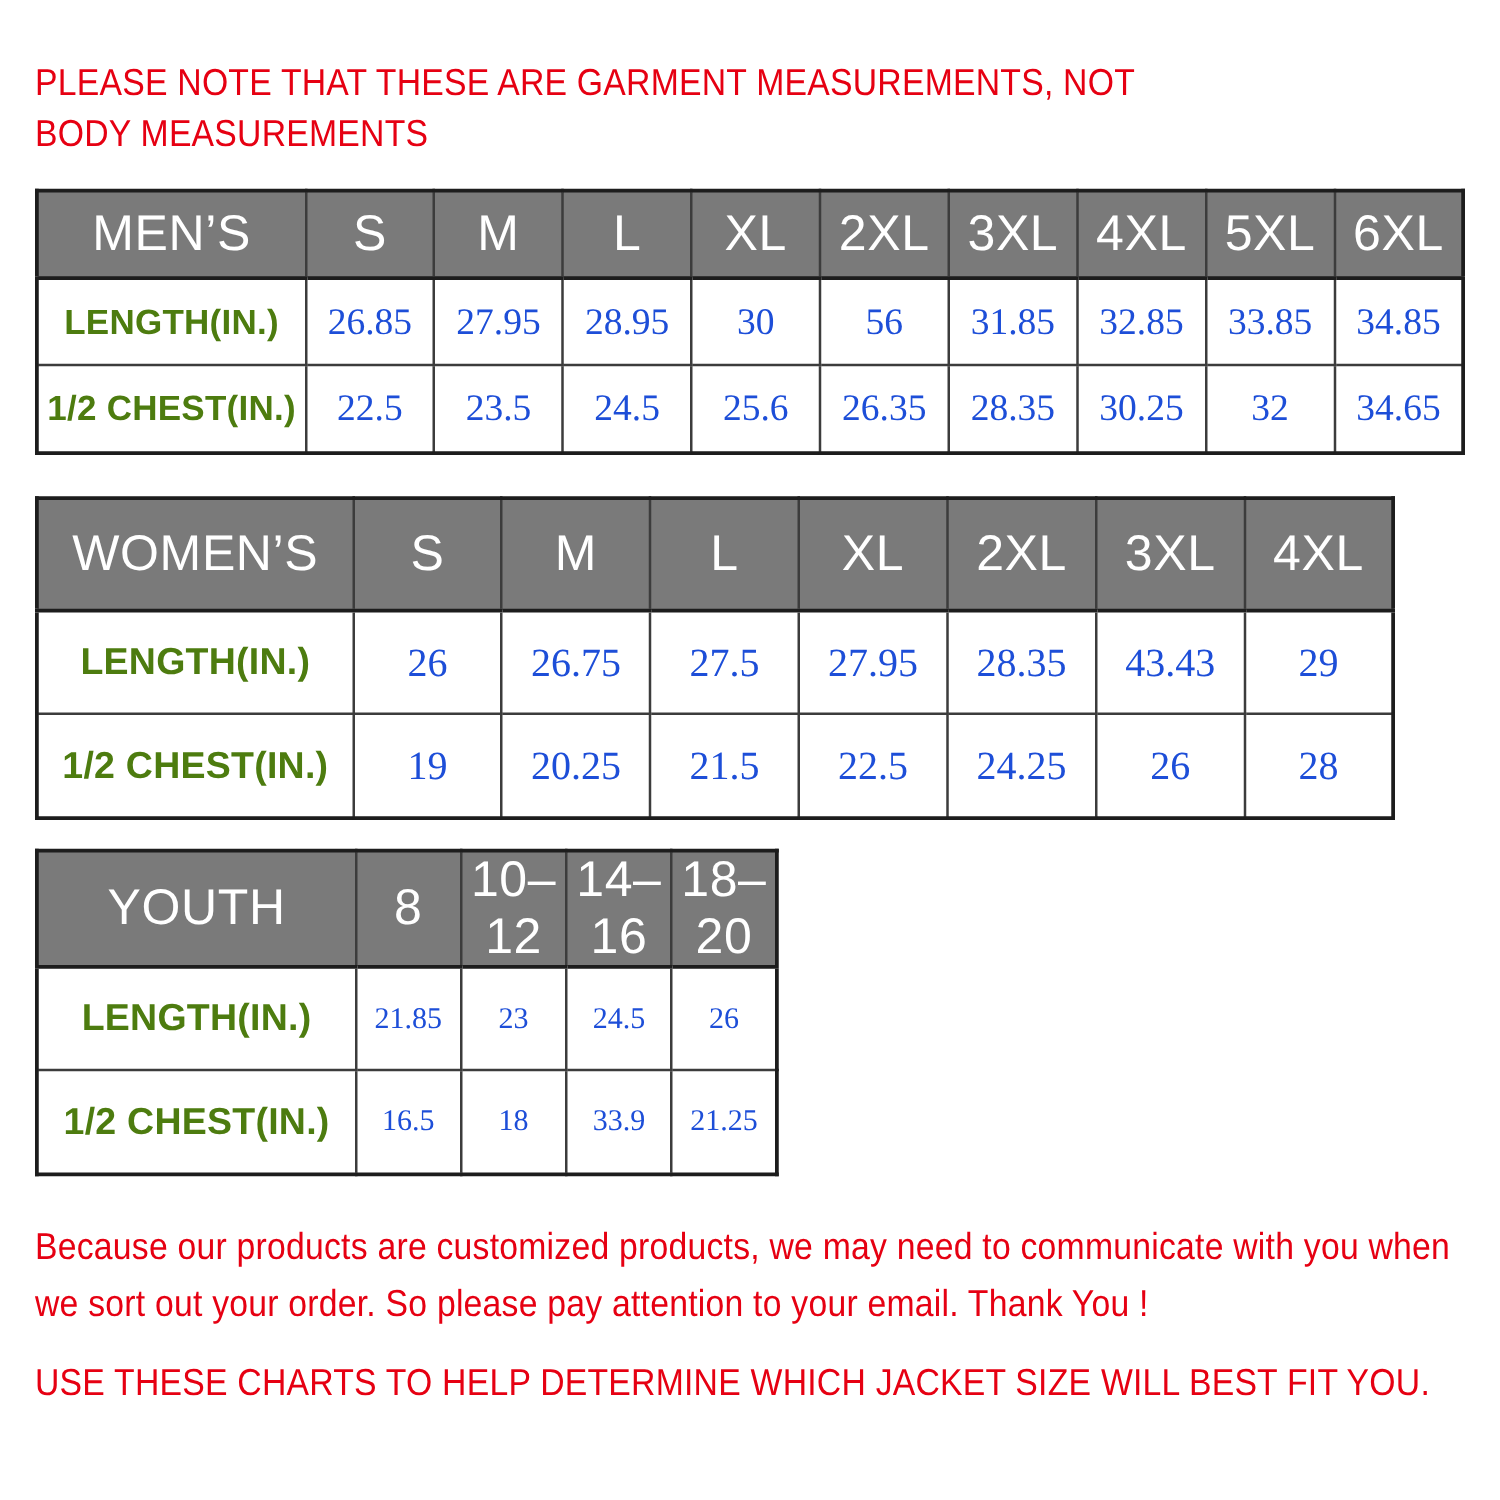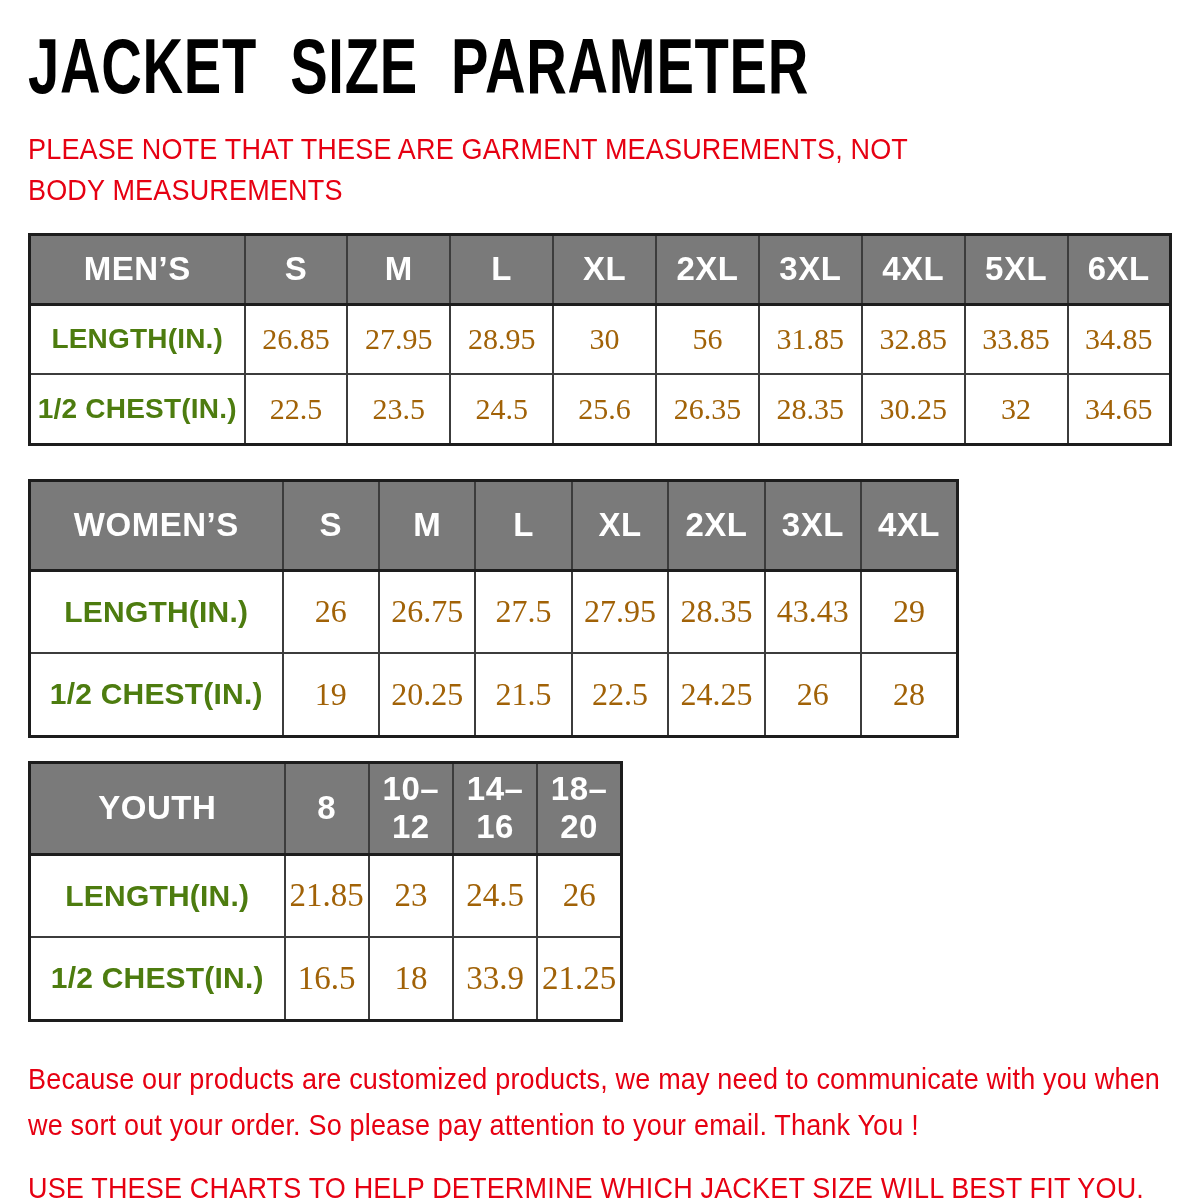--- a/index.html
+++ b/index.html
@@ -23,60 +23,59 @@
     letter-spacing:0.2px;
   }
 
   
   .tbl-wrap { }
   table.size-table { border-collapse:collapse; table-layout:fixed; border:3px solid #1d1d1d; }
   table.size-table th, table.size-table td {
     border:2px solid #3c3c3c; text-align:center; vertical-align:middle; padding:0;
   }
   table.size-table thead th {
-    background:#7a7a7a; color:#ffffff; font-weight:bold; font-size:33px;
+    background:#7a7a7a; color:#ffffff; font-weight:normal; font-size:40px;
     letter-spacing:0.5px; border-bottom:3px solid #1d1d1d;
   }
   td.row-label { font-weight:bold; font-size:28px; color:#4d7c0f; letter-spacing:0.2px; }
-  td.value { font-family:"Liberation Serif", serif; font-size:30px; color:#a16207; }
+  td.value { font-family:"Liberation Serif", serif; font-size:30px; color:#1d4ed8; }
 
   .tbl-mens  { margin-top:22px; }
   .tbl-mens table  { width:1144px; }
   .tbl-mens thead th { height:70px; }
   .tbl-mens tbody td { height:70px; }
 
   .tbl-womens { margin-top:33px; }
-  .tbl-womens table { width:931px; }
+  .tbl-womens table { width:1088px; }
   .tbl-womens thead th { height:90px; font-size:35px; }
   .tbl-womens tbody td { height:83px; }
   .tbl-womens td.value { font-size:32px; }
   .tbl-womens td.row-label { font-size:30px; }
 
   .tbl-youth { margin-top:23px; }
   .tbl-youth table { width:595px; }
   .tbl-youth thead th { height:92px; font-size:35px; }
   .tbl-youth tbody td { height:83px; }
-  .tbl-youth td.value { font-size:33px; }
+  .tbl-youth td.value { font-size:24px; }
   .tbl-youth td.row-label { font-size:30px; }
 
   
   p.footer {
     color:#e60012; font-size:30px; line-height:1.55; font-weight:400;
     width:1272px; transform:scaleX(0.90); transform-origin:left top;
     letter-spacing:0.2px;
   }
   p.footer.first { margin-top:34px; }
   p.footer.second { margin-top:16px; }
 </style>
 </head>
 <body>
 
 <div class="page">
 
-  <h1 class="title"><span>JACKET SIZE PARAMETER</span></h1>
 
   <p class="note">PLEASE NOTE THAT THESE ARE GARMENT MEASUREMENTS, NOT BODY MEASUREMENTS</p>
 
   <div class="tbl-wrap tbl-mens">
       <table class="size-table">
         <colgroup>
           <col style="width: 215px;">
           <col>
           <col>
           <col>

